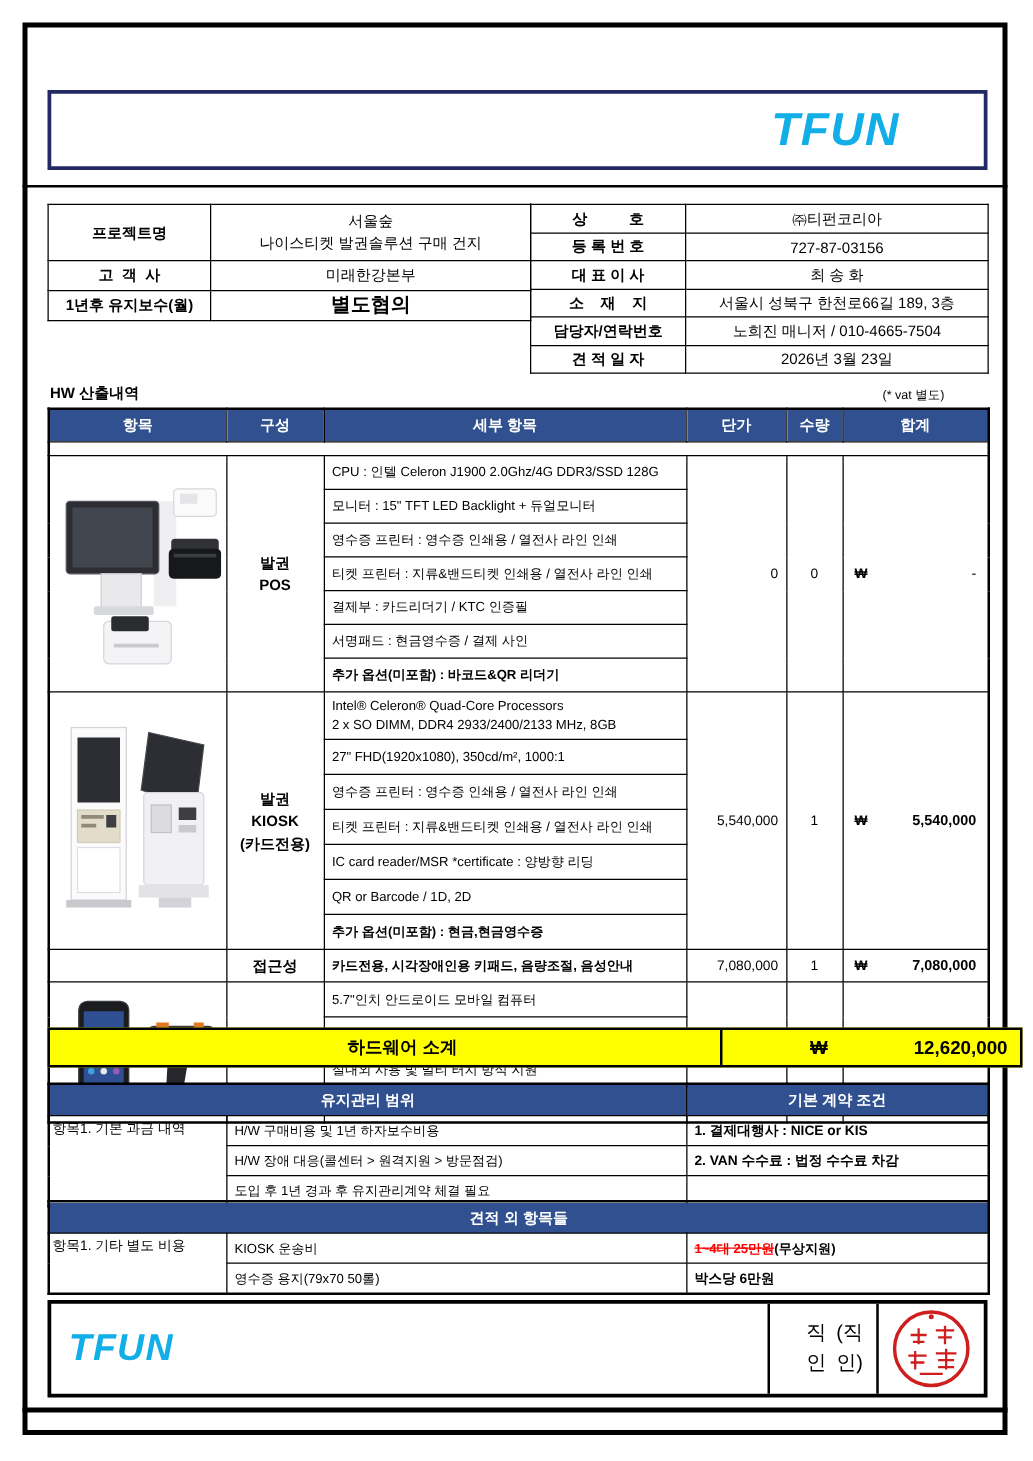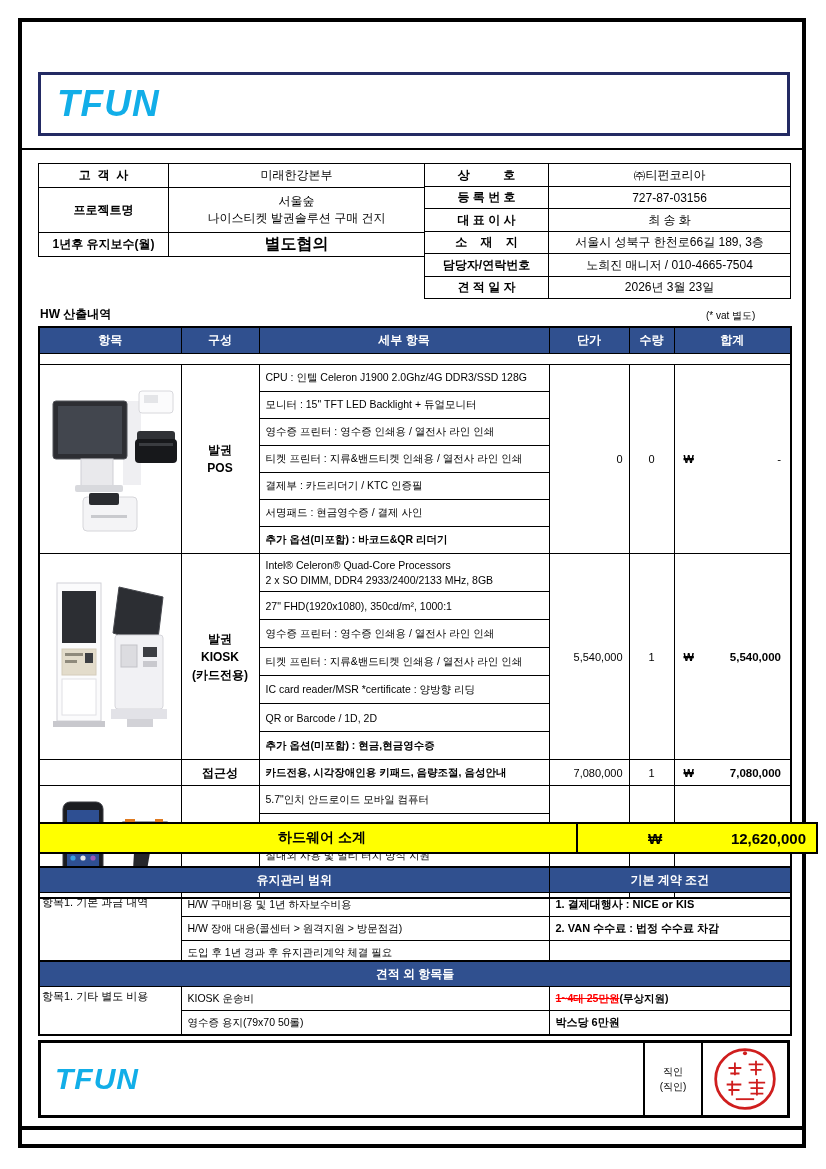--- a/index.html
+++ b/index.html
@@ -1,21 +1,21 @@
 <!DOCTYPE html>
 <html><head>
 <meta charset="utf-8">
 <style>
   html,body{margin:0;padding:0;}
   body{
     width:826px;height:1169px;background:#fff;position:relative;
     font-family:"Liberation Sans","DejaVu Sans",sans-serif;color:#000;
     overflow:hidden;
   }
-  .abs{position:absolute;}
+  .abs{position:absolute;justify-content:flex-end;}
   
   #outer-border{left:18px;top:18px;width:780px;height:1122px;border:4px solid #000;}
   
   #header-box{left:38px;top:72px;width:746px;height:58px;border:3px solid #232a63;display:flex;align-items:center;}
   .logo{font-style:italic;font-weight:900;color:#12aee8;letter-spacing:1px;}
   #header-box .logo{font-size:37px;margin-left:16px;width:170px;}
   #header-title{flex:1;text-align:center;font-size:25px;font-weight:bold;letter-spacing:1px;padding-right:30px;}
   #header-rule{left:18px;top:148px;width:788px;height:2px;background:#000;}
   
   table{border-collapse:collapse;table-layout:fixed;}
@@ -55,50 +55,50 @@
   .sec-head{background:#30508f;color:#fff;font-size:12px;font-weight:bold;text-align:center;height:22px;vertical-align:middle;}
   .m-lbl{font-size:11px;padding:2px 2px;vertical-align:top;white-space:nowrap;}
   .m-cell{font-size:10.5px;padding:2px 0 2px 6px;vertical-align:middle;white-space:nowrap;height:19px;}
   .m-cell.b{font-weight:bold;font-size:11px;}
   .strike-red{color:#ff0000;font-weight:bold;text-decoration:line-through;}
   .after-note{font-weight:bold;}
   
   #footer-box{left:38px;top:1040px;width:746px;height:72px;border:3px solid #000;display:flex;}
   .f-main{flex:1;display:flex;align-items:center;padding-left:14px;}
   #footer-box .logo{font-size:30px;}
-  .f-seal-label{width:56px;border-left:2px solid #000;border-right:2px solid #000;display:flex;flex-direction:column;align-items:center;justify-content:center;font-size:10px;line-height:1.5;}
+  .f-seal-label{width:56px;border-left:2px solid #000;border-right:2px solid #000;display:flex;flex-direction:row;align-items:center;justify-content:center;font-size:16px;line-height:1.5;padding-left:29px;}
   .f-seal{width:84px;display:flex;align-items:center;justify-content:center;}
   #bottom-rule{left:18px;top:1126px;width:788px;height:4px;background:#000;}
 </style>
 </head>
 <body>
 
 <div class="abs" id="outer-border"></div>
 
 <div class="abs" id="header-box">
   <span class="logo">TFUN</span>
 </div>
 <div class="abs" id="header-rule"></div>
 
 <table class="abs" id="info-left">
   <colgroup>
       <col style="width:130px">
       <col style="width:256px">
     </colgroup>
   <tbody>
-      <tr style="height:24px">
-    <td class="info-lbl">고  객  사</td>
-    <td class="info-val">미래한강본부</td>
-  </tr>
-  <tr style="height:45px">
+      <tr style="height:45px">
     <td class="info-lbl">프로젝트명</td>
     <td class="info-val">
       <div>서울숲</div>
       <div>나이스티켓 발권솔루션 구매 건지</div>
     </td>
+  </tr>
+  <tr style="height:24px">
+    <td class="info-lbl">고  객  사</td>
+    <td class="info-val">미래한강본부</td>
   </tr>
   <tr style="height:21px">
     <td class="info-lbl">1년후 유지보수(월)</td>
     <td class="info-val mid-val">별도협의</td>
   </tr>
 </tbody>
   </table>
 
 <table class="abs" id="info-right">
   <colgroup>

